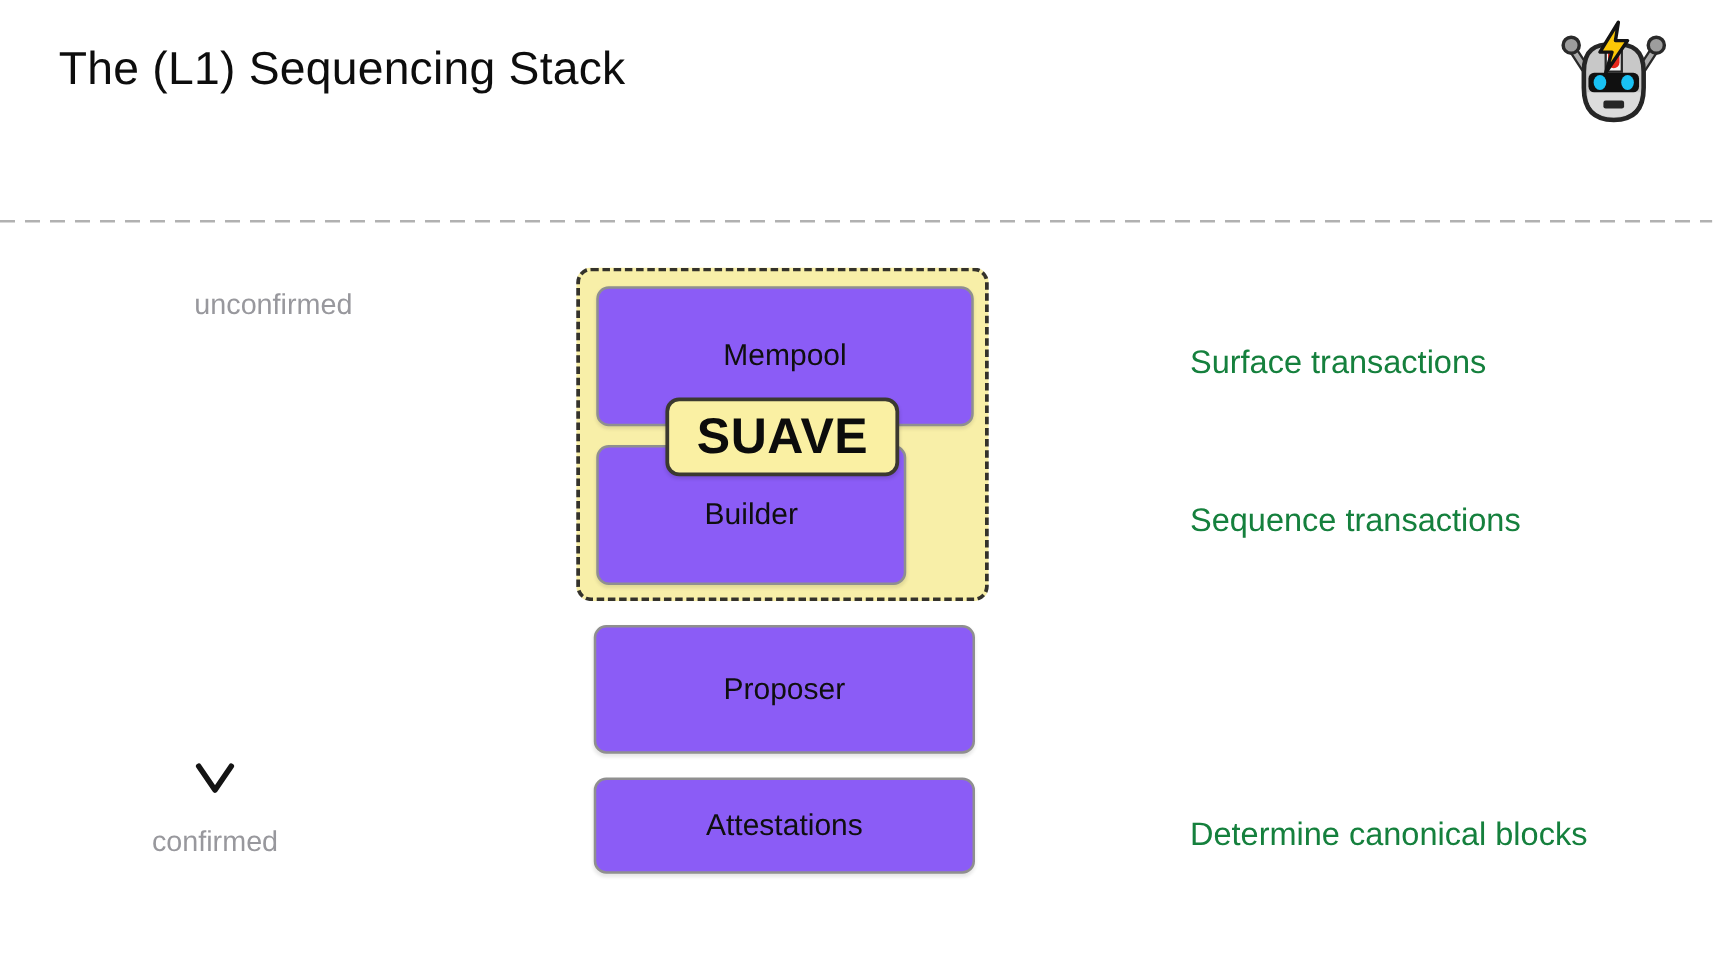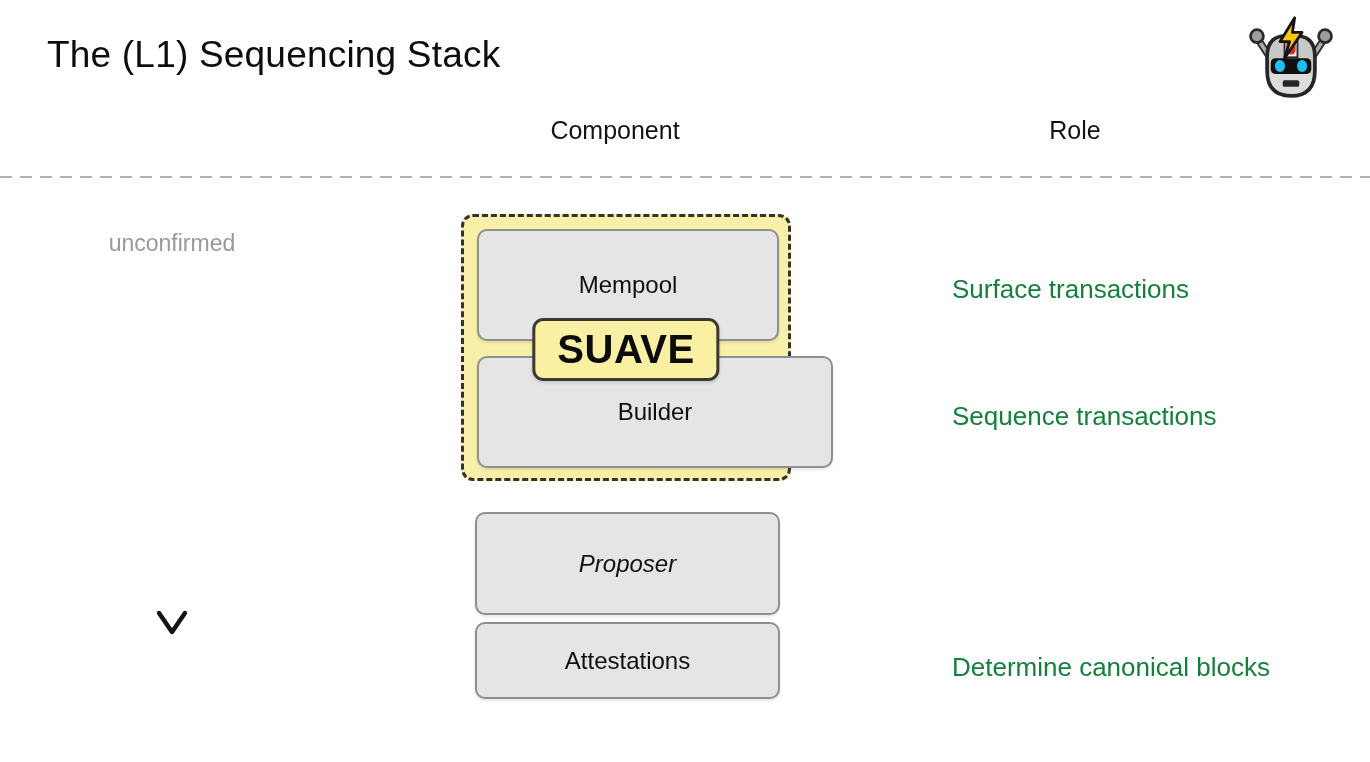--- a/index.html
+++ b/index.html
@@ -10,35 +10,35 @@
   .title{position:absolute;left:47px;top:34px;font-size:37px;letter-spacing:.2px;color:#0d0d0d;font-weight:normal;}
   .title b{font-weight:normal;}
   .robot{position:absolute;left:1245px;top:12px;width:92px;height:98px;}
   .col-header{position:absolute;top:116px;width:220px;text-align:center;font-size:25px;color:#141414;}
   .col-header.transaction{left:62px;}
   .col-header.component{left:505px;}
   .col-header.role{left:965px;}
   .separator{position:absolute;left:0;top:176px;width:1370px;height:2px;
     background:repeating-linear-gradient(90deg,#b1b1b1 0 12px,transparent 12px 20px);}
   .flow-label{position:absolute;left:62px;width:220px;text-align:center;font-size:23px;color:#98989d;}
-  .flow-label.start{top:230px;}
+  .flow-label.start{top:230px;text-align:right;}
   .flow-label.end{top:660px;}
   .flow-arrow{position:absolute;left:150px;top:266px;width:44px;height:376px;}
   .suave-group{
     position:absolute;left:461px;top:214px;width:330px;height:267px;box-sizing:border-box;
     background:#f8efa8;border:3px dashed #34322b;border-radius:12px;
   }
   .cbox{
-    position:absolute;box-sizing:border-box;background:#e5e5e5;border:2px solid #8f8f8f;
+    position:absolute;box-sizing:border-box;background:#8b5cf6;border:2px solid #8f8f8f;
     border-radius:10px;display:flex;align-items:center;justify-content:center;
     font-size:24px;color:#0f0f0f;box-shadow:0 2px 3px rgba(0,0,0,.10);
   }
   .cbox.mempool{left:13px;top:12px;width:302px;height:112px;}
-  .cbox.builder{left:13px;top:139px;width:356px;height:112px;text-align:right;}
-  .cbox.proposer{left:475px;top:512px;width:305px;height:103px;font-style:italic;}
+  .cbox.builder{left:13px;top:139px;width:248px;height:112px;text-align:right;}
+  .cbox.proposer{left:475px;top:500px;width:305px;height:103px;}
   .cbox.attestations{left:475px;top:622px;width:305px;height:77px;}
   .suave-badge{
     position:absolute;left:50%;top:101px;transform:translateX(-50%);z-index:3;
     background:#faf0a3;border:3px solid #3b3930;border-radius:11px;
     padding:6px 22px;font-size:40px;font-weight:bold;color:#0c0c0c;letter-spacing:.5px;
     box-shadow:0 2px 3px rgba(0,0,0,.12);
   }
   .role-text{position:absolute;left:952px;width:420px;font-size:26px;line-height:32px;color:#15803d;}
   .role-text.r1{top:273px;}
   .role-text.r2{top:400px;}
@@ -65,39 +65,38 @@
       <rect x="43" y="23" width="14" height="23" fill="#f6f6f6" stroke="#262626" stroke-width="2"></rect>
       <rect x="45" y="26" width="10" height="17" rx="5" fill="#e8271b"></rect>
       <rect x="28" y="47" width="44" height="17" rx="5" fill="#101010"></rect>
       <ellipse cx="38" cy="55.5" rx="5.5" ry="6.5" fill="#19c1f4"></ellipse>
       <ellipse cx="62" cy="55.5" rx="5.5" ry="6.5" fill="#19c1f4"></ellipse>
       <rect x="41" y="71" width="18" height="7" rx="2" fill="#262626"></rect>
       <path d="M54,3 L38,29 L48.5,29 L43,47 L62,19 L51.5,19 Z" fill="#fbc707" stroke="#131313" stroke-width="3" stroke-linejoin="round"></path>
     </svg>
   </div>
 
-  <div class="col-header component">Component</div>
-  <div class="col-header role">Role</div>
 
   <div class="separator"></div>
 
   <div class="flow-label start">unconfirmed</div>
   <div class="flow-arrow">
     <svg viewBox="0 0 44 376" width="44" height="376" aria-hidden="true">
       <defs>
         <linearGradient id="arrowGrad" x1="0" y1="0" x2="0" y2="1">
           <stop offset="0" stop-color="#f0f0f0"></stop>
           <stop offset="0.35" stop-color="#9a9a9a"></stop>
           <stop offset="1" stop-color="#121212"></stop>
         </linearGradient>
       </defs>
       <line x1="22" y1="4" x2="22" y2="348" stroke="url(#arrowGrad)" stroke-width="3"></line>
       <path d="M9,347 L22,366 L35,347" fill="none" stroke="#141414" stroke-width="4.5" stroke-linecap="round" stroke-linejoin="round"></path>
     </svg>
   </div>
+  <div class="flow-label end">confirmed</div>
 
   <div class="suave-group">
     <div class="cbox mempool">
       <span>Mempool</span>
     </div>
     <div class="cbox builder">
       <span>Builder</span>
     </div>
     <div class="suave-badge">SUAVE</div>
   </div>

